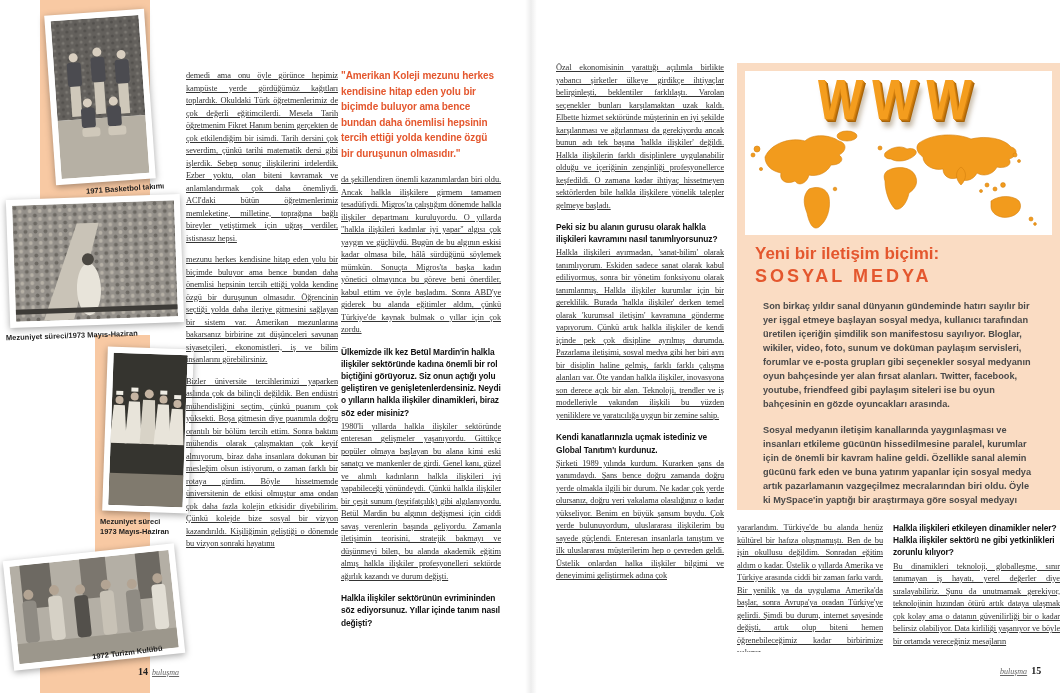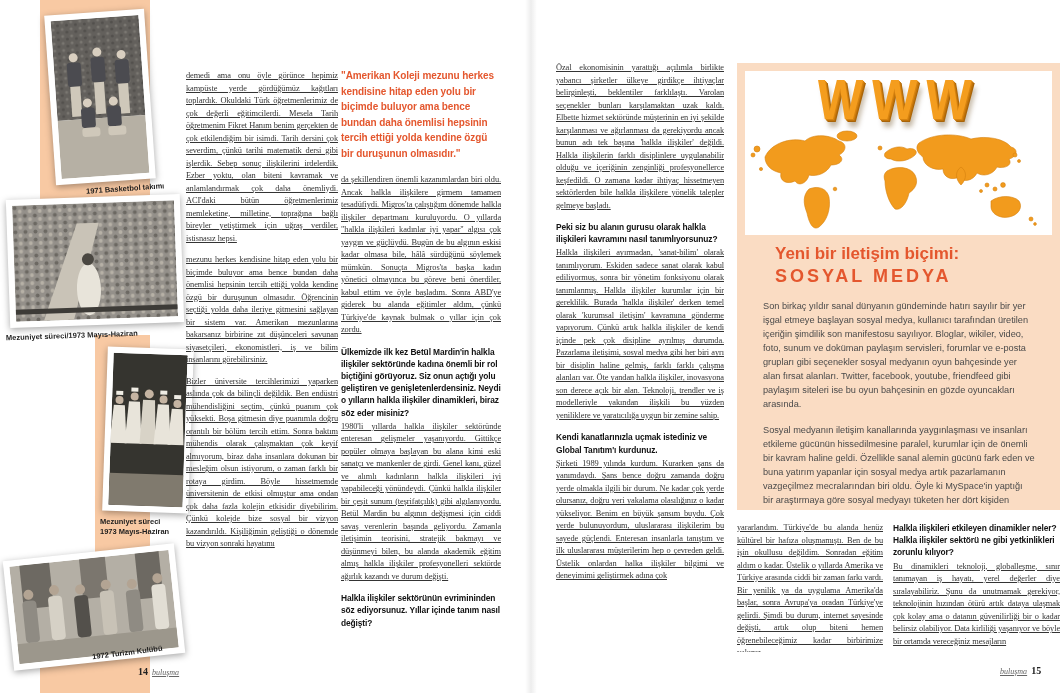--- a/index.html
+++ b/index.html
@@ -20,26 +20,26 @@
   .col .b-quote{font:bold 10px/15.5px "Liberation Sans",sans-serif;color:#e4572e;
             text-align:left;margin:0 0 13px;}
   .sidebox{position:absolute;left:737px;top:63px;width:323px;height:447px;
            background:#fadcc3;overflow:hidden;}
   .wwwbox{position:absolute;left:8px;top:8px;width:307px;height:164px;background:#fff;overflow:hidden;}
   .www{position:absolute;top:0;left:0;width:100%;text-align:center;
        font:bold 48px/58px "Liberation Sans",sans-serif;color:#f49d1e;letter-spacing:9px;
        transform:scaleY(1.18) skewX(-3deg);
        text-shadow:1px 1px 0 #d88410,2px 2px 0 #c0730a,3px 3px 0 #a96408,5px 7px 5px rgba(90,55,0,.35);}
   .mapsvg{position:absolute;left:2px;bottom:2px;}
-  .sb-title{position:absolute;left:38px;top:180px;width:280px;}
+  .sb-title{position:absolute;left:18px;top:180px;width:280px;}
   .sb-t1{font:bold 17px/21px "Liberation Sans",sans-serif;color:#e4572e;}
   .sb-t2{font:bold 18px/24px "Liberation Sans",sans-serif;letter-spacing:3px;color:#e4572e;}
   .sb-body{position:absolute;left:26px;top:236px;width:272px;
            font:9.2px/14px "Liberation Sans",sans-serif;color:#4a4a4a;}
-  .sb-body p{margin:0 0 12px;}
+  .sb-body p{margin:0 0 12px;font-weight:bold;}
   .foot{position:absolute;color:#222;}
   .foot .num{font:bold 10px "Liberation Serif",serif;margin-top:32px;}
   .foot .mag{font:italic 8px "Liberation Serif",serif;color:#666;text-decoration:underline;}
 </style>
 </head>
 <body>
 
 <div id="spread">
 
   <div class="band" style="left:40px;top:0;width:110px;height:215px"></div>

